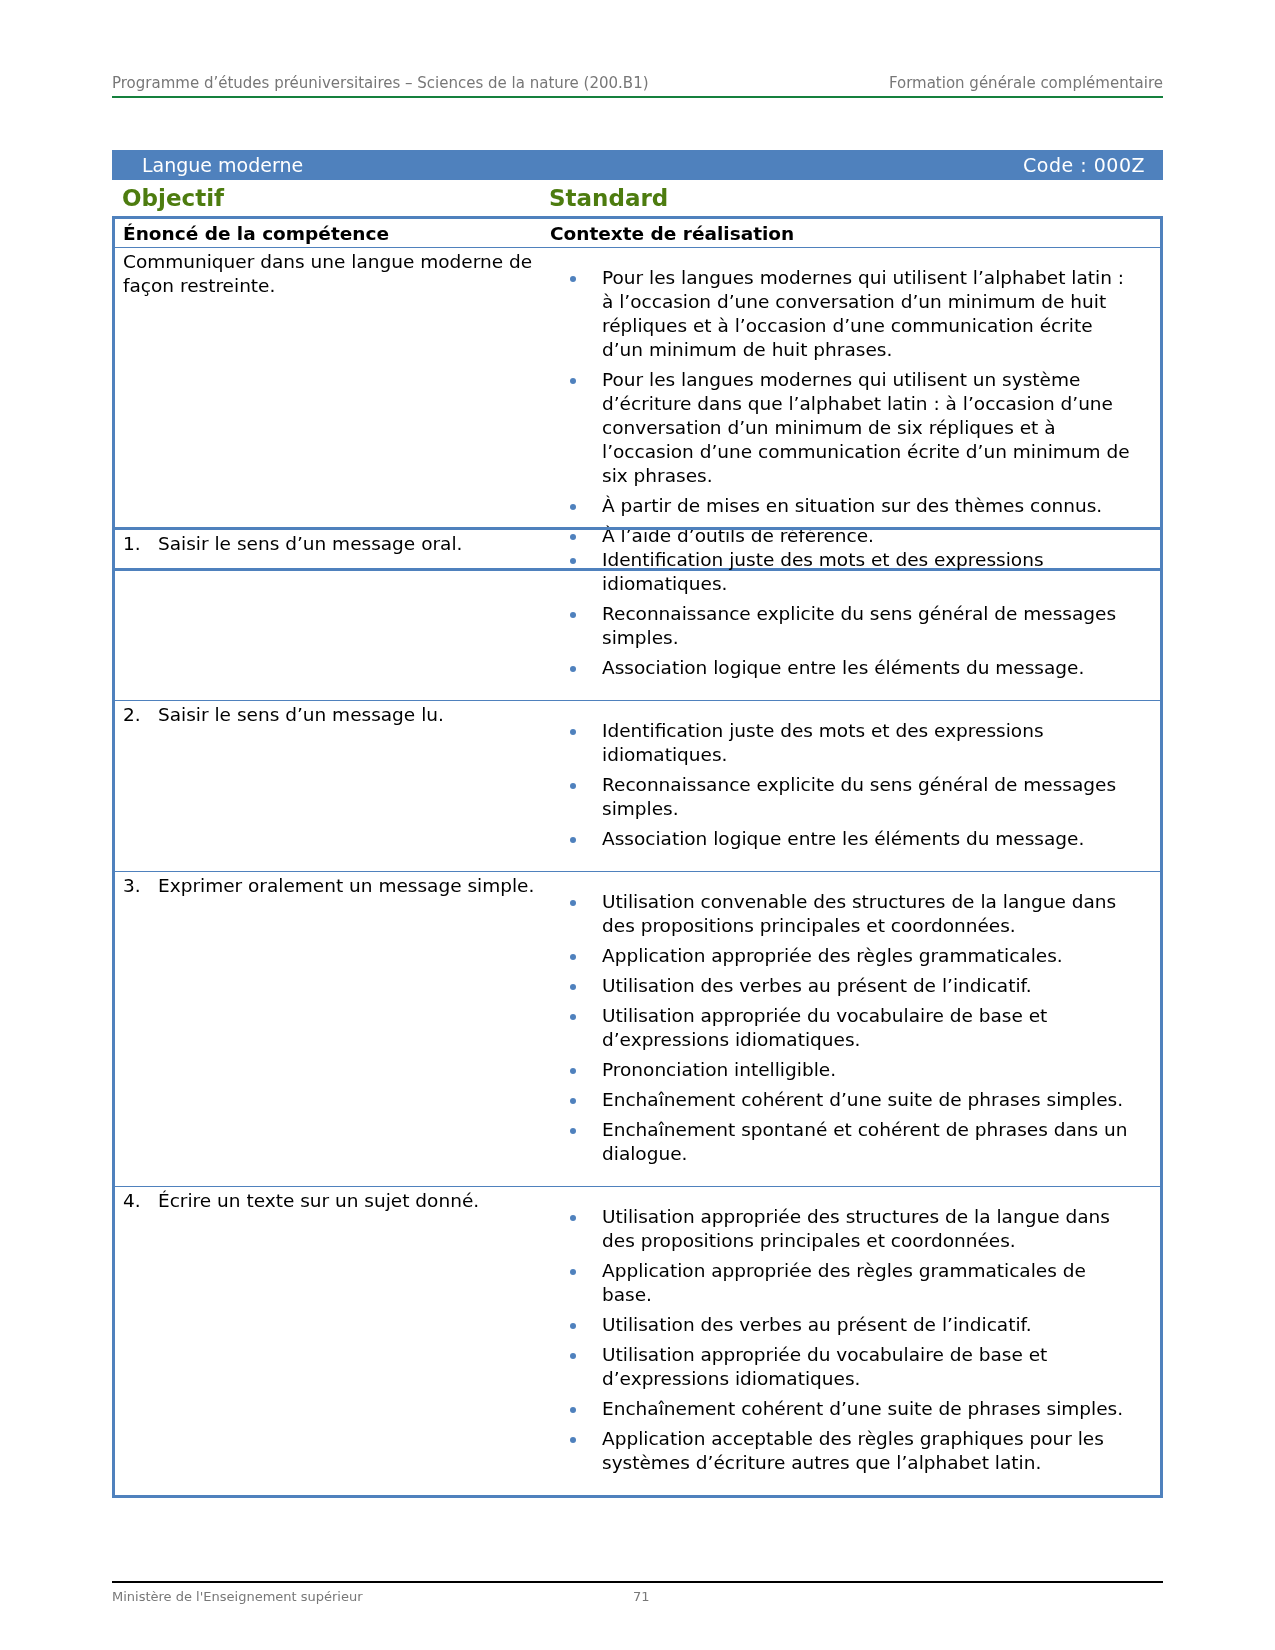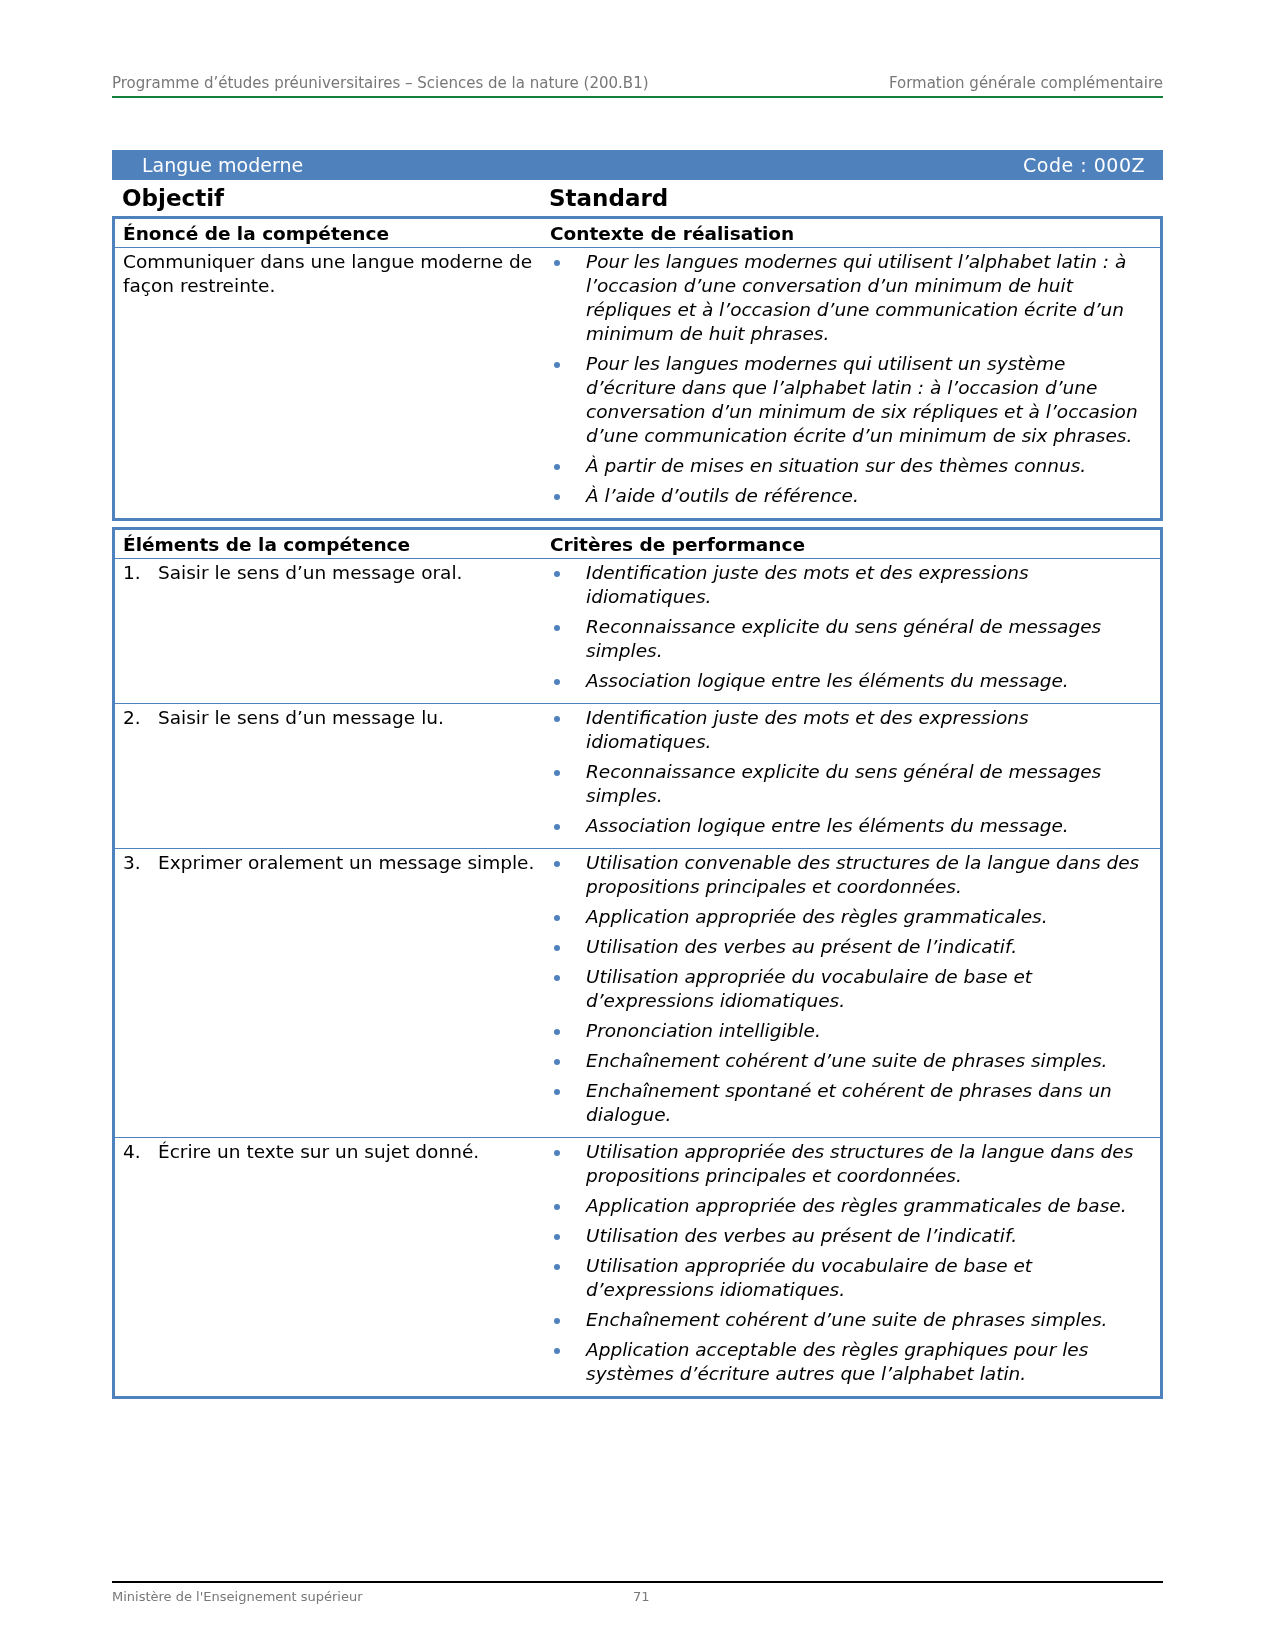--- a/index.html
+++ b/index.html
@@ -3,30 +3,30 @@
 <meta charset="utf-8">
 <style>
   html, body { margin:0; padding:0; background:#fff; }
   body { width:1275px; height:1650px; position:relative; font-family:"DejaVu Sans", sans-serif; color:#000; }
   .page-header { position:absolute; left:112px; top:74px; width:1051px; height:22px; border-bottom:2px solid #15803d; font-size:15px; color:#777; }
   .page-header .l { position:absolute; left:0; top:0; }
   .page-header .r { position:absolute; right:0; top:0; }
   .titlebar { position:absolute; left:112px; top:150px; width:1051px; height:30px; background:#4f81bd; color:#fff; font-size:19px; }
   .titlebar .l { position:absolute; left:10px; top:4px;margin-left:20px; }
   .titlebar .r { position:absolute; right:18px; top:4px; letter-spacing:0.5px;margin-left:13px; }
-  .heads { position:absolute; left:112px; top:182px; width:1051px; height:34px; color:#000000; font-weight:bold; font-size:23px; }
+  .heads { position:absolute; left:112px; top:182px; width:1051px; height:34px; color:#4d7c0f; font-weight:bold; font-size:23px; }
   .heads .l { position:absolute; left:10px; top:3px; }
   .heads .r { position:absolute; left:437px; top:3px; }
   table { position:absolute; left:112px; width:1051px; border-collapse:collapse; border:3px solid #4f81bd; font-size:18.5px; }
   td, th { vertical-align:top; padding:2px 6px 4px 8px; text-align:left; }
   th { font-weight:bold; border-bottom:1px solid #4f81bd; padding-top:4px; padding-bottom:3px; }
   tr.row td { border-bottom:1px solid #4f81bd; }
   tr.row:last-child td { border-bottom:none; }
   .c1 { width:413px; }
-  ul { list-style:none; margin:0; padding:0;font-style:italic; }
+  ul { list-style:none; margin:16px; padding:0; }
   li { position:relative; padding-left:36px; line-height:24px; margin-bottom:6px; }
   li::before { content:""; position:absolute; left:4px; top:10px; width:6px; height:6px; border-radius:50%; background:#4f81bd; }
   .plain { line-height:24px; }
   .num { display:inline-block; width:35px; }
   .footer { position:absolute; left:112px; top:1581px; width:1051px; border-top:2px solid #000; font-size:13px; color:#777; }
   .footer .l { position:absolute; left:0; top:6px; }
   .footer .c { position:absolute; left:521px; top:6px; }
 </style>
 </head>
 <body>
@@ -63,24 +63,20 @@
         <li>À partir de mises en situation sur des thèmes connus.</li>
         <li>À l’aide d’outils de référence.</li>
       </ul>
     </td>
   </tr>
 </tbody>
   </table>
 
 <table style="top:527px;">
   <tbody>
-      <tr>
-    <th class="c1">Éléments de la compétence</th>
-    <th>Critères de performance</th>
-  </tr>
   <tr class="row">
     <td class="c1">
           <div class="plain"><span class="num">1.</span><span>Saisir le sens d’un message oral.</span></div>
         </td>
     <td>
           <ul>
       <li>Identification juste des mots et des expressions idiomatiques.</li>
       <li>Reconnaissance explicite du sens général de messages simples.</li>
       <li>Association logique entre les éléments du message.</li>
     </ul>

